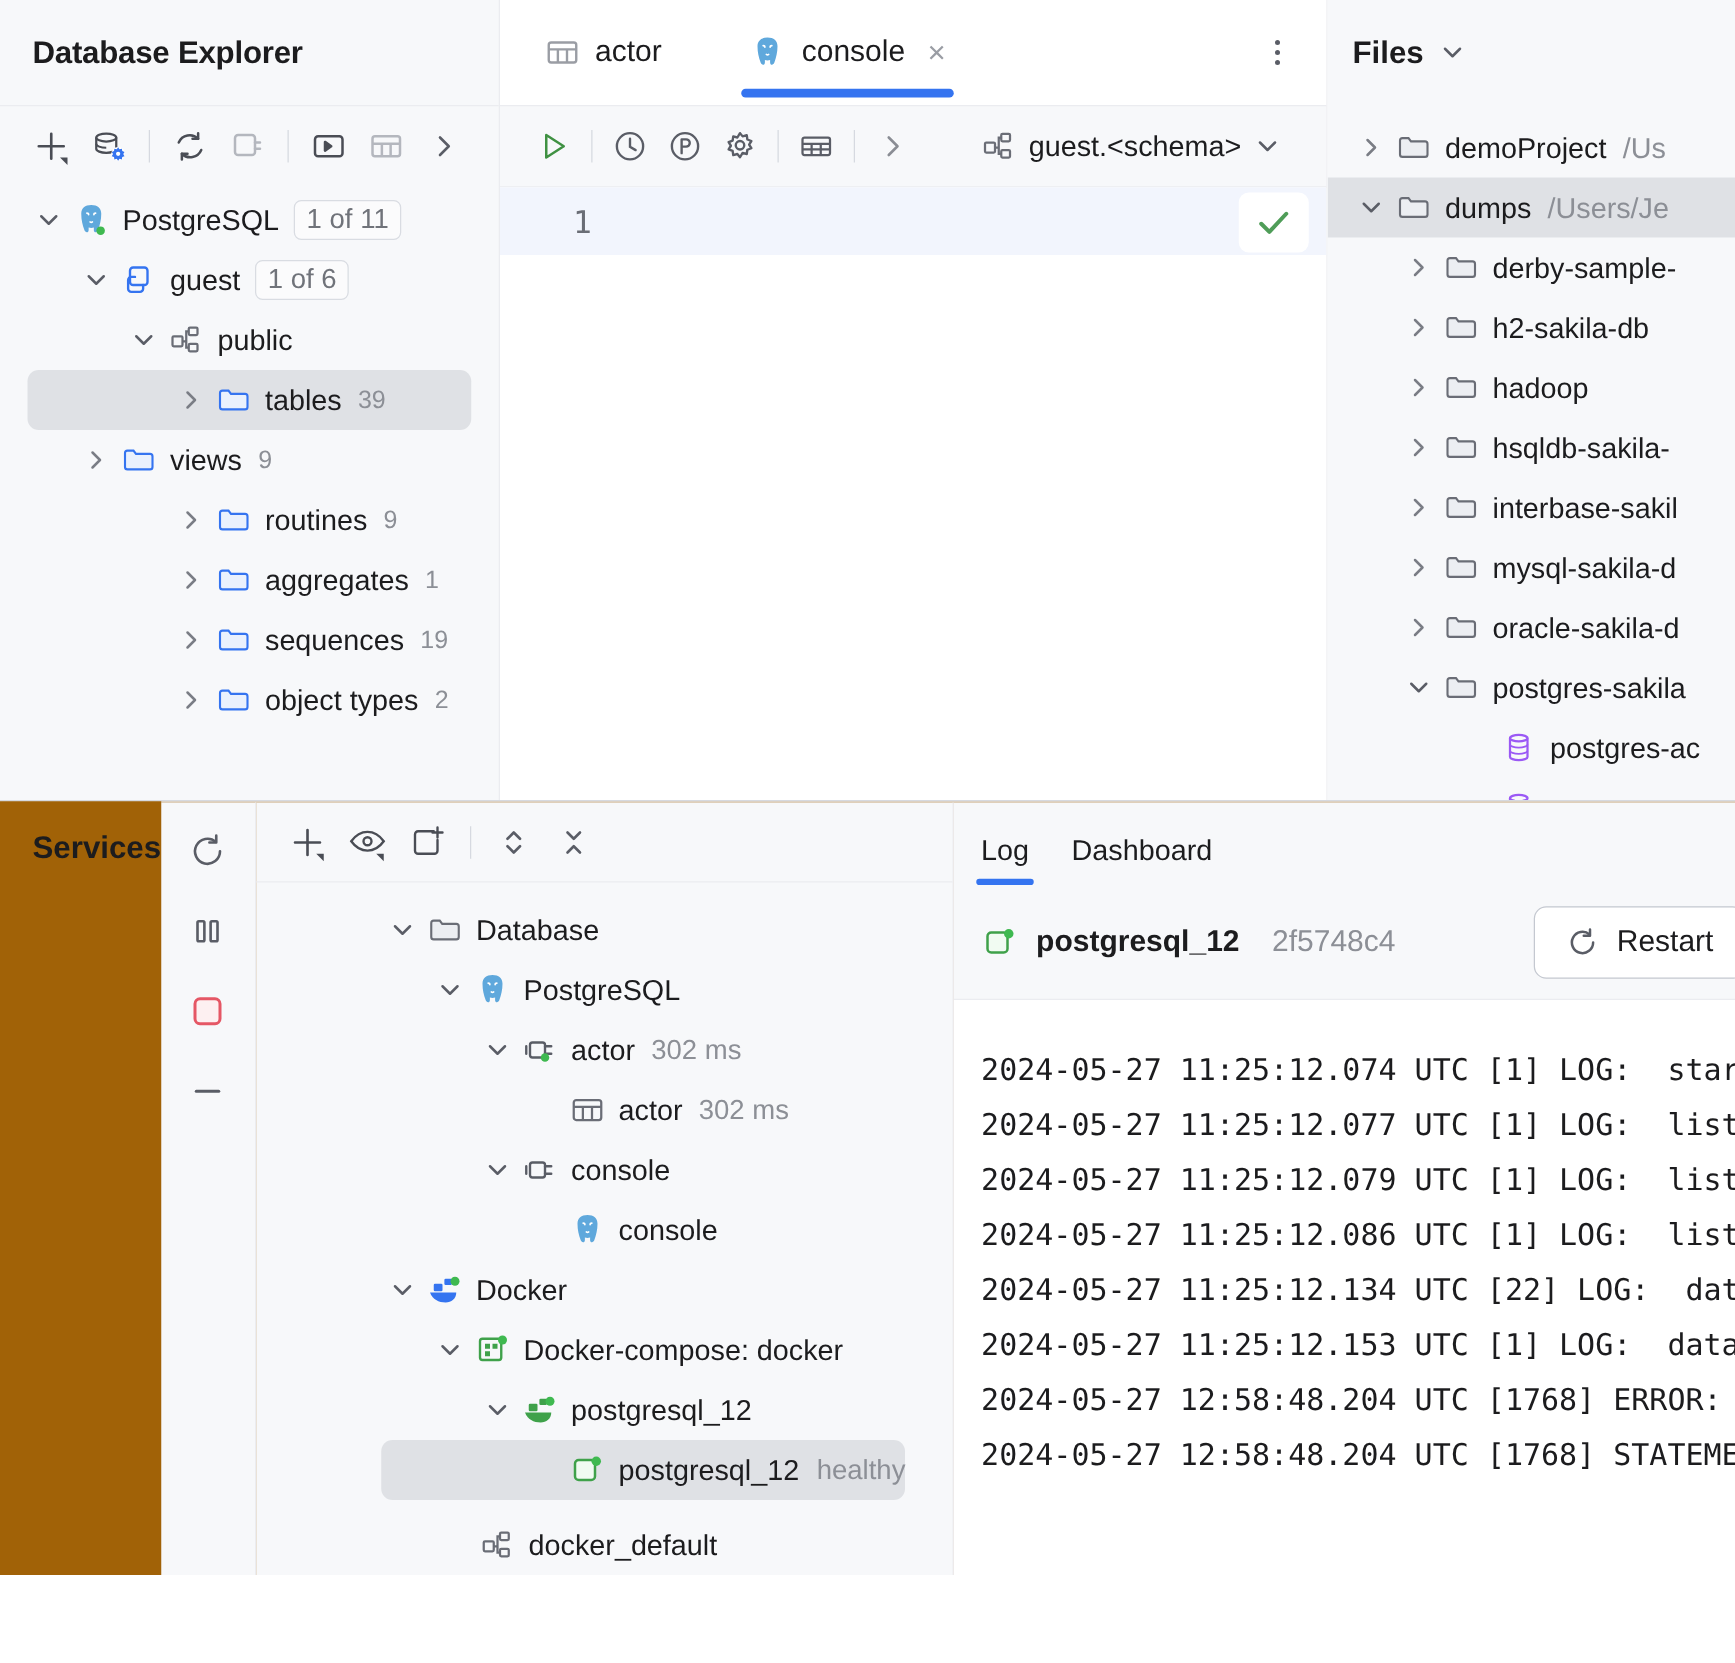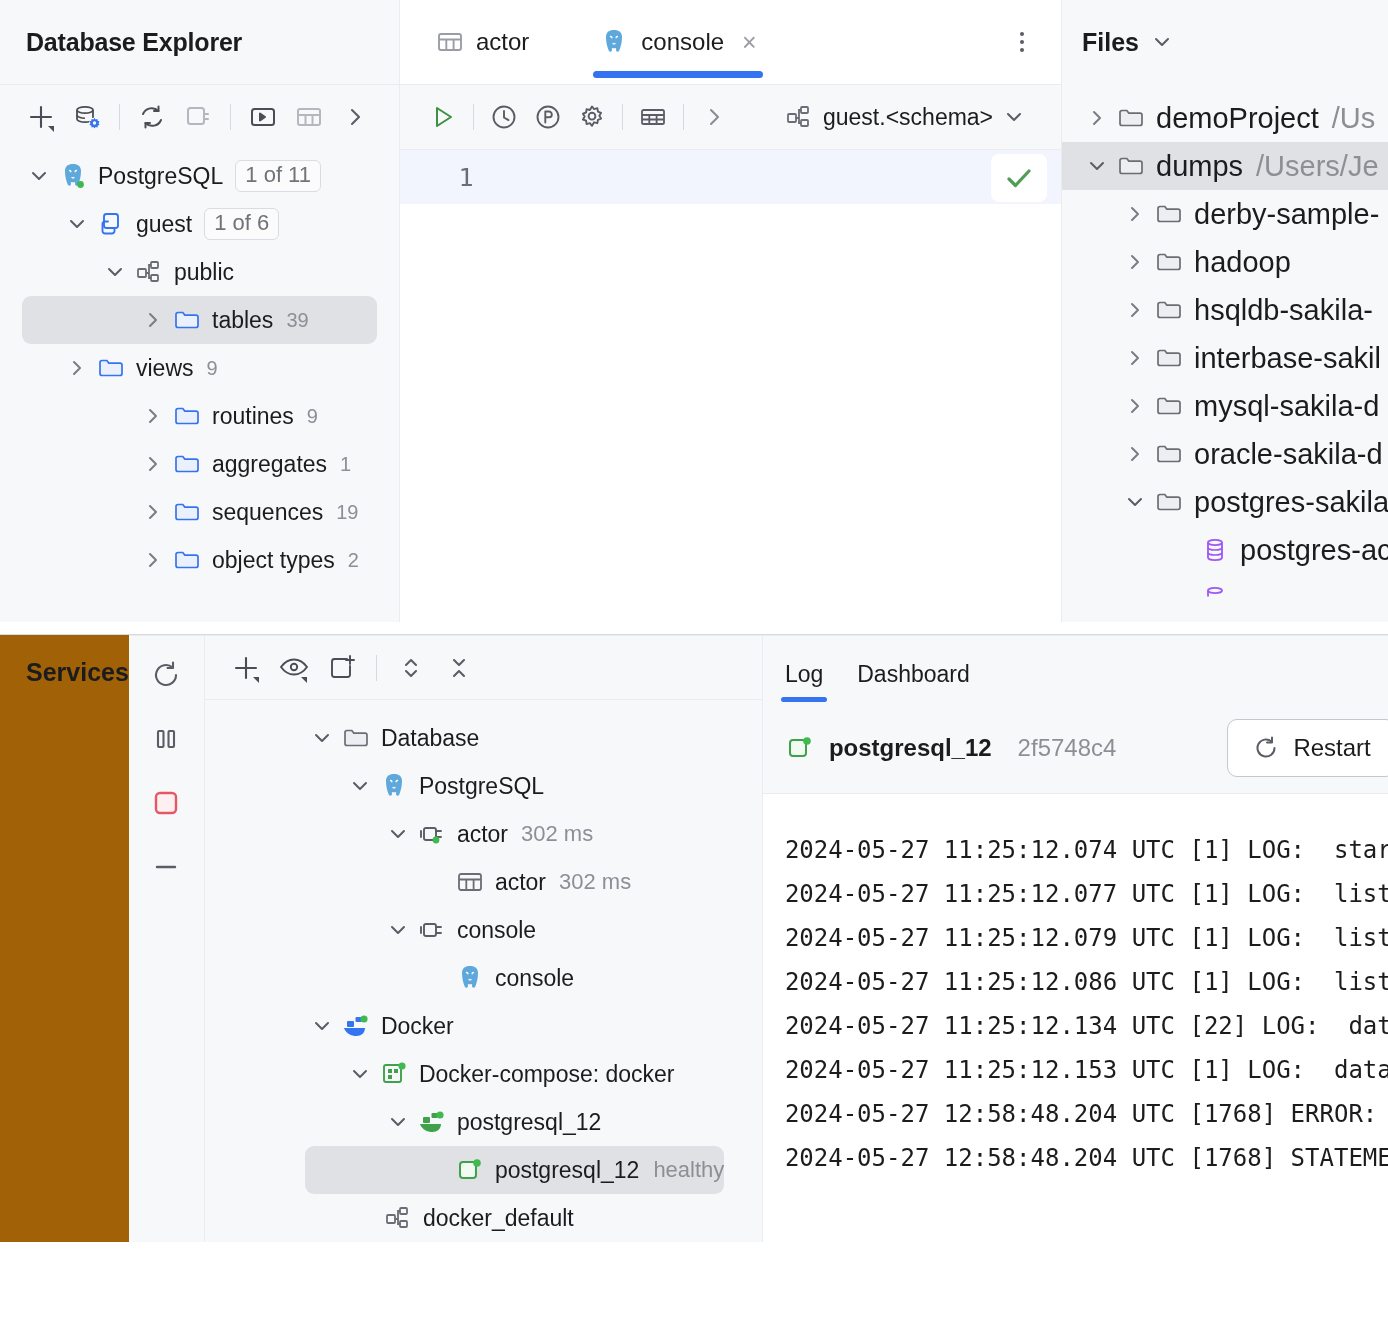--- a/index.html
+++ b/index.html
@@ -3,21 +3,21 @@
 <meta charset="utf-8">
 <style>
   * { box-sizing: border-box; margin: 0; padding: 0; }
   html, body {
     width: 1388px; height: 1330px;
     font-family: "Liberation Sans", sans-serif;
     background: #ffffff;
     overflow: hidden;
     -webkit-font-smoothing: antialiased;
   }
-  .app { position: relative; width: 1388px; height: 1099px; display: flex; flex-direction: column; gap: 12px; }
+  .app { position: relative; width: 1388px; height: 1099px; display: flex; flex-direction: column; }
 
   
   .top-zone { display: flex; height: 640px; background: #f7f8fa; }
 
   
   .db-explorer { width: 400px; background: #f7f8fa; display: flex; flex-direction: column;
                  border-right: 1px solid #ebecf0; }
   .panel-title { height: 84px; display: flex; align-items: center; padding-left: 26px;
                  font-size: 25px; font-weight: bold; color: #1c1c1e; letter-spacing: -.2px; }
   .db-toolbar { height: 64px; display: flex; align-items: center; padding-left: 20px; gap: 4px;
@@ -72,21 +72,21 @@
            vertical-align: -7px; margin-left: 1px; }
   .check-chip { position: absolute; right: 14px; top: 4px; width: 56px; height: 48px;
                 background: #ffffff; border-radius: 8px; display: flex;
                 align-items: center; justify-content: center; }
 
   
   .files-panel { flex: 1; background: #f7f8fa; display: flex; flex-direction: column; overflow: hidden; }
   .files-head { height: 84px; display: flex; align-items: center; padding-left: 20px; gap: 12px;
                 font-size: 25px; font-weight: bold; color: #1c1c1e; }
   .files-tree { flex: 1; padding-top: 10px; overflow: hidden; }
-  .frow { height: 48px; display: flex; align-items: center; font-size: 29px; color: #1c1c1e;
+  .frow { height: 48px; display: flex; align-items: center; font-size: 23px; color: #1c1c1e;
           white-space: nowrap; }
   .frow.sel { background: #dfe1e5; }
   .fpath { margin-left: 13px; color: #8c8f96; }
 
   
   .services-zone { flex: 1; border-top: 1px solid #d6d9e0; background: #a16207;
                    display: flex; flex-direction: row; }
   .svc-title { height: 74px; display: flex; align-items: center; padding-left: 26px;
                font-size: 25px; font-weight: bold; color: #1c1c1e; }
   .svc-body { flex: 1; display: flex; border-top: 1px solid #ebecf0; }
@@ -489,20 +489,33 @@
           <span class="twist">
             <svg width="22" height="22" viewBox="0 0 22 22" fill="none" stroke="#7a7d85" stroke-width="2" stroke-linecap="round" stroke-linejoin="round">
                 <path d="M8 5l6 6-6 6"></path>
               </svg>
           </span>
           <span class="ticon">
             <svg width="28" height="28" viewBox="0 0 28 28" fill="#eceef2" stroke="#6a6d76" stroke-width="1.7">
                 <path d="M3 8.5a2 2 0 012-2h4.8l2 2.6H23a2 2 0 012 2v8.4a2 2 0 01-2 2H5a2 2 0 01-2-2z"></path>
               </svg>
           </span>
+          <span>h2-sakila-db</span>
+        </div>
+        <div class="frow" style="padding-left:56px;">
+          <span class="twist">
+            <svg width="22" height="22" viewBox="0 0 22 22" fill="none" stroke="#7a7d85" stroke-width="2" stroke-linecap="round" stroke-linejoin="round">
+                <path d="M8 5l6 6-6 6"></path>
+              </svg>
+          </span>
+          <span class="ticon">
+            <svg width="28" height="28" viewBox="0 0 28 28" fill="#eceef2" stroke="#6a6d76" stroke-width="1.7">
+                <path d="M3 8.5a2 2 0 012-2h4.8l2 2.6H23a2 2 0 012 2v8.4a2 2 0 01-2 2H5a2 2 0 01-2-2z"></path>
+              </svg>
+          </span>
           <span>hadoop</span>
         </div>
         <div class="frow" style="padding-left:56px;">
           <span class="twist">
             <svg width="22" height="22" viewBox="0 0 22 22" fill="none" stroke="#7a7d85" stroke-width="2" stroke-linecap="round" stroke-linejoin="round">
                 <path d="M8 5l6 6-6 6"></path>
               </svg>
           </span>
           <span class="ticon">
             <svg width="28" height="28" viewBox="0 0 28 28" fill="#eceef2" stroke="#6a6d76" stroke-width="1.7">
@@ -780,21 +793,21 @@
           <div class="srow sel" style="margin:0 38px 0 100px; padding-left:148px;">
             <span class="ticon">
               <svg width="30" height="30" viewBox="0 0 30 30">
                 <rect x="5" y="7" width="16" height="16" rx="3" fill="#f1fbf2" stroke="#3fa14a" stroke-width="2"></rect>
                 <circle cx="22" cy="8" r="3.8" fill="#3fb950"></circle>
               </svg>
             </span>
             <span>postgresql_12</span>
             <span class="healthy">healthy</span>
           </div>
-          <div class="srow" style="padding-left:176px;">
+          <div class="srow" style="padding-left:176px;margin-top:12px;">
             <span class="ticon">
               <svg width="28" height="28" viewBox="0 0 28 28" fill="none" stroke="#6a6d76" stroke-width="1.8">
                 <rect x="3" y="11" width="8" height="8" rx="1"></rect>
                   <rect x="16" y="4" width="7" height="6" rx="1"></rect>
                   <rect x="16" y="17" width="7" height="6" rx="1"></rect>
                 <path d="M11 15h3M14 15V7h2M14 15v5h2"></path>
               </svg>
             </span>
             <span>docker_default</span>
           </div>

